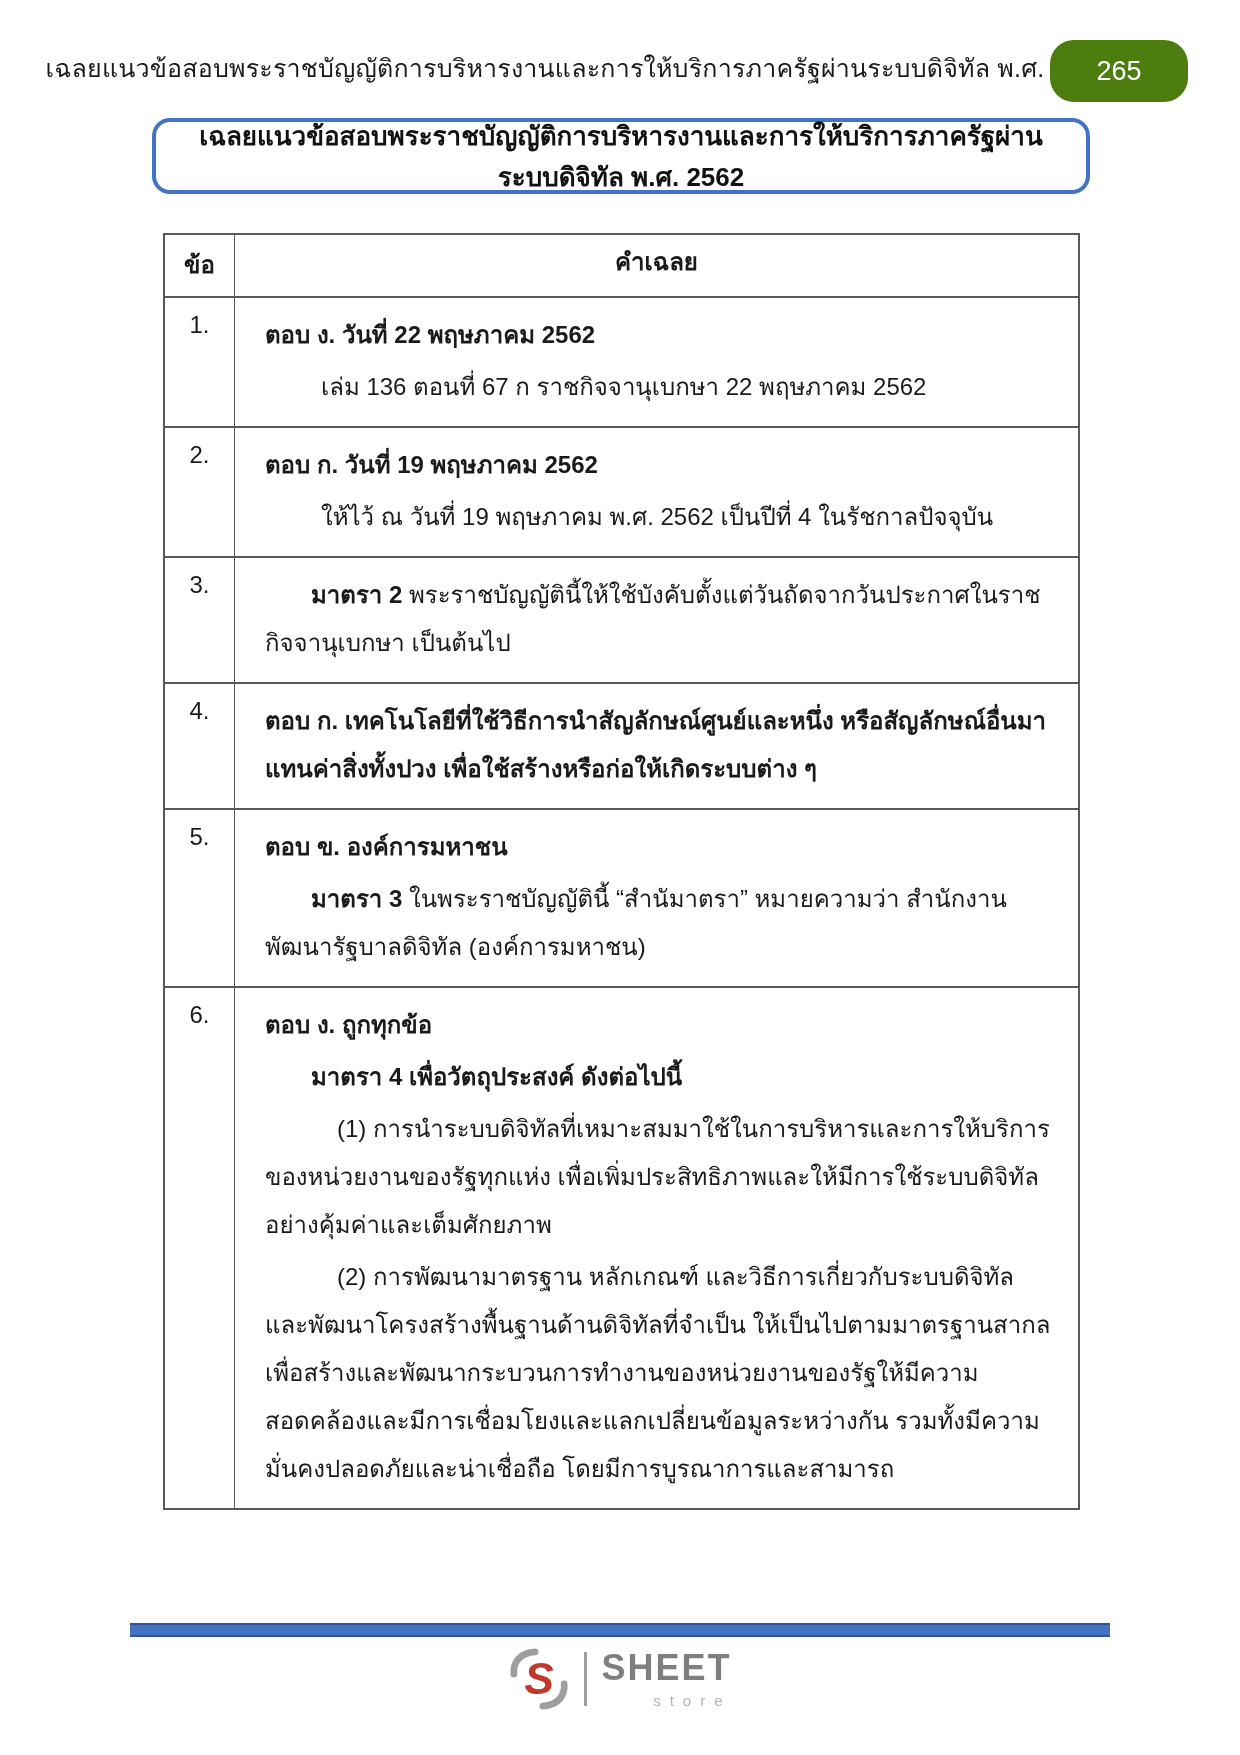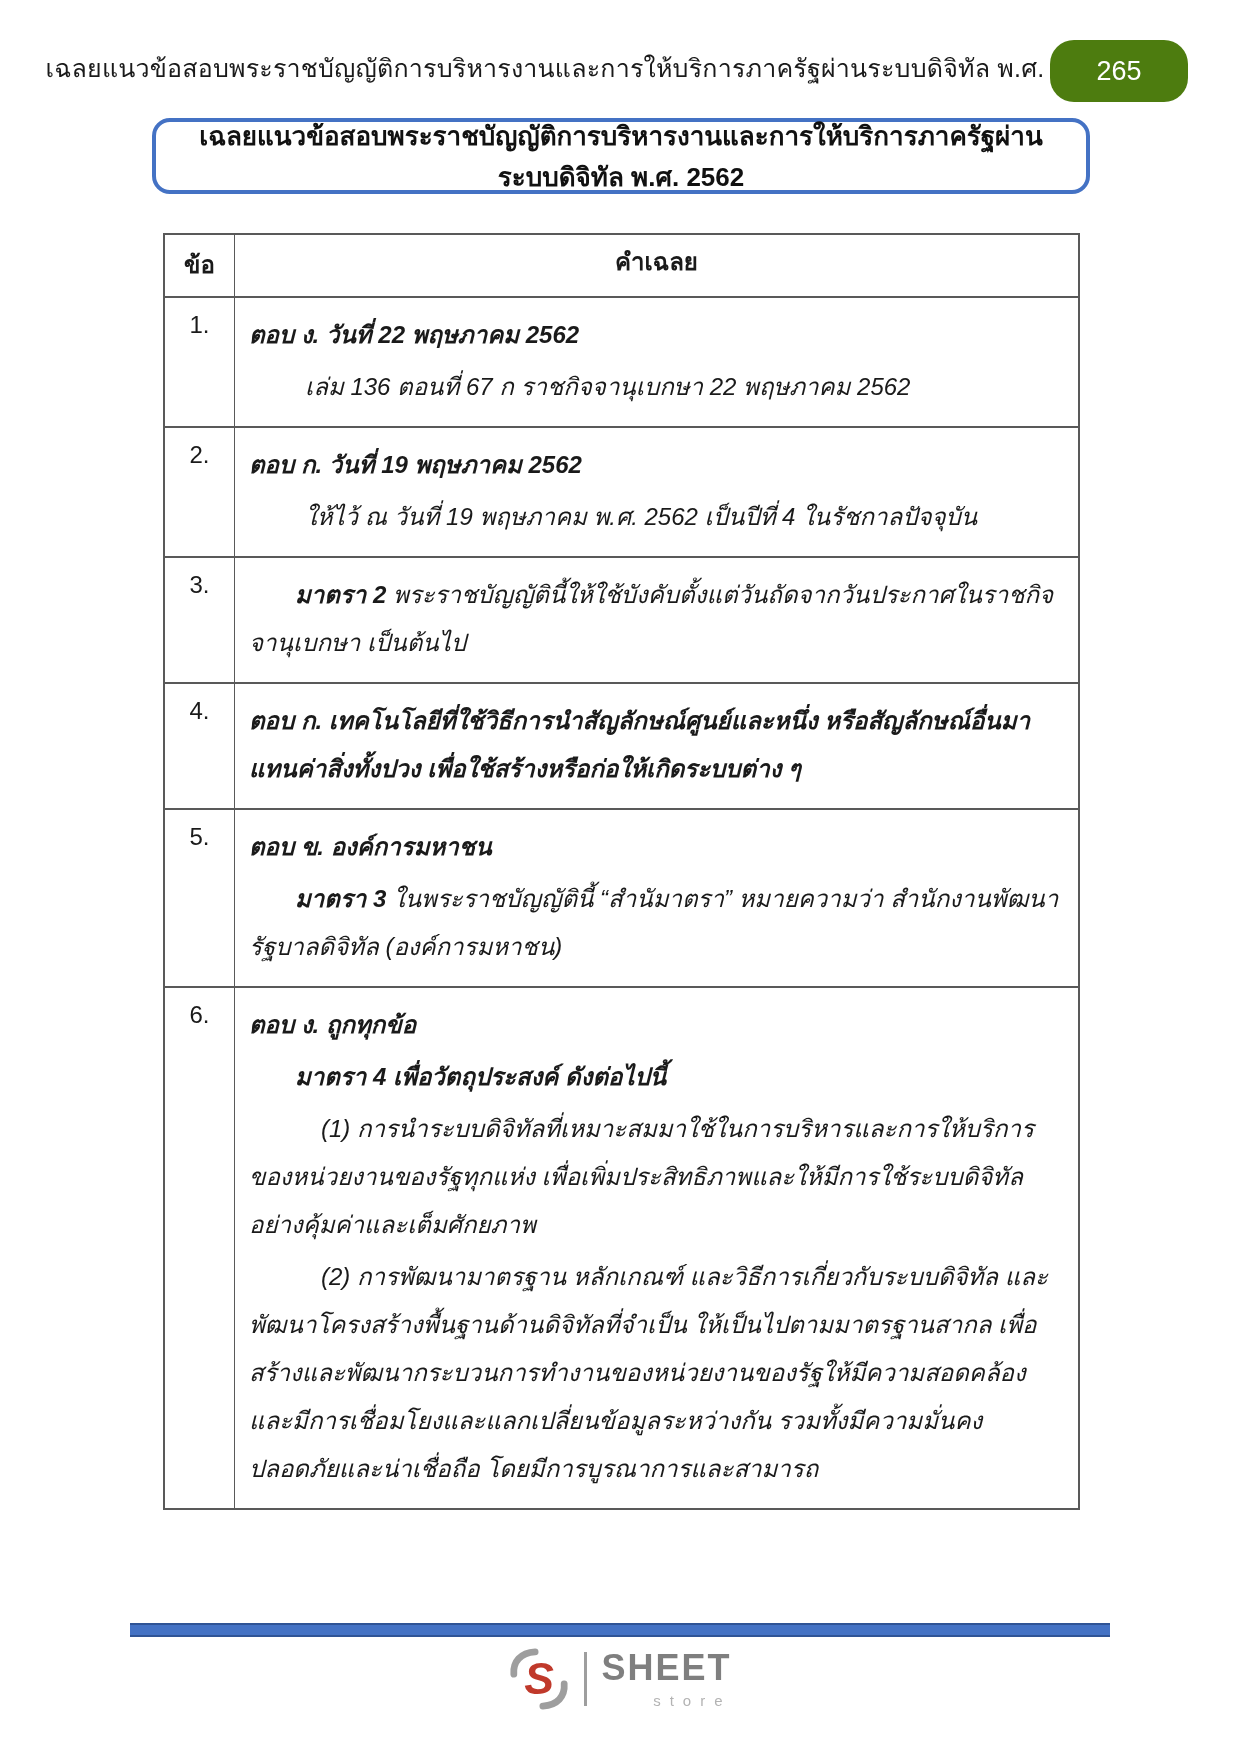--- a/index.html
+++ b/index.html
@@ -78,21 +78,21 @@
     font-size:24px;
     line-height:2.0;
   }
   .thead .td{
     font-weight:bold;
     text-align:center;
     padding:10px 0 12px 0;
     font-size:24px;
   }
   .thead .td.content{line-height:1.4;}
-  .td.content p{margin:0 0 4px 0;font-style:italic;}
+  .td.content p{margin:0 0 4px 16px;}
   .td.content p:last-child{margin-bottom:0;}
   .answer{font-weight:bold;}
   .b{font-weight:bold;}
   .ind-detail{text-indent:56px;}
   .ind-m{text-indent:46px;}
   .ind-item{text-indent:72px;}
 
   
   .footer-bar{
     position:absolute;

